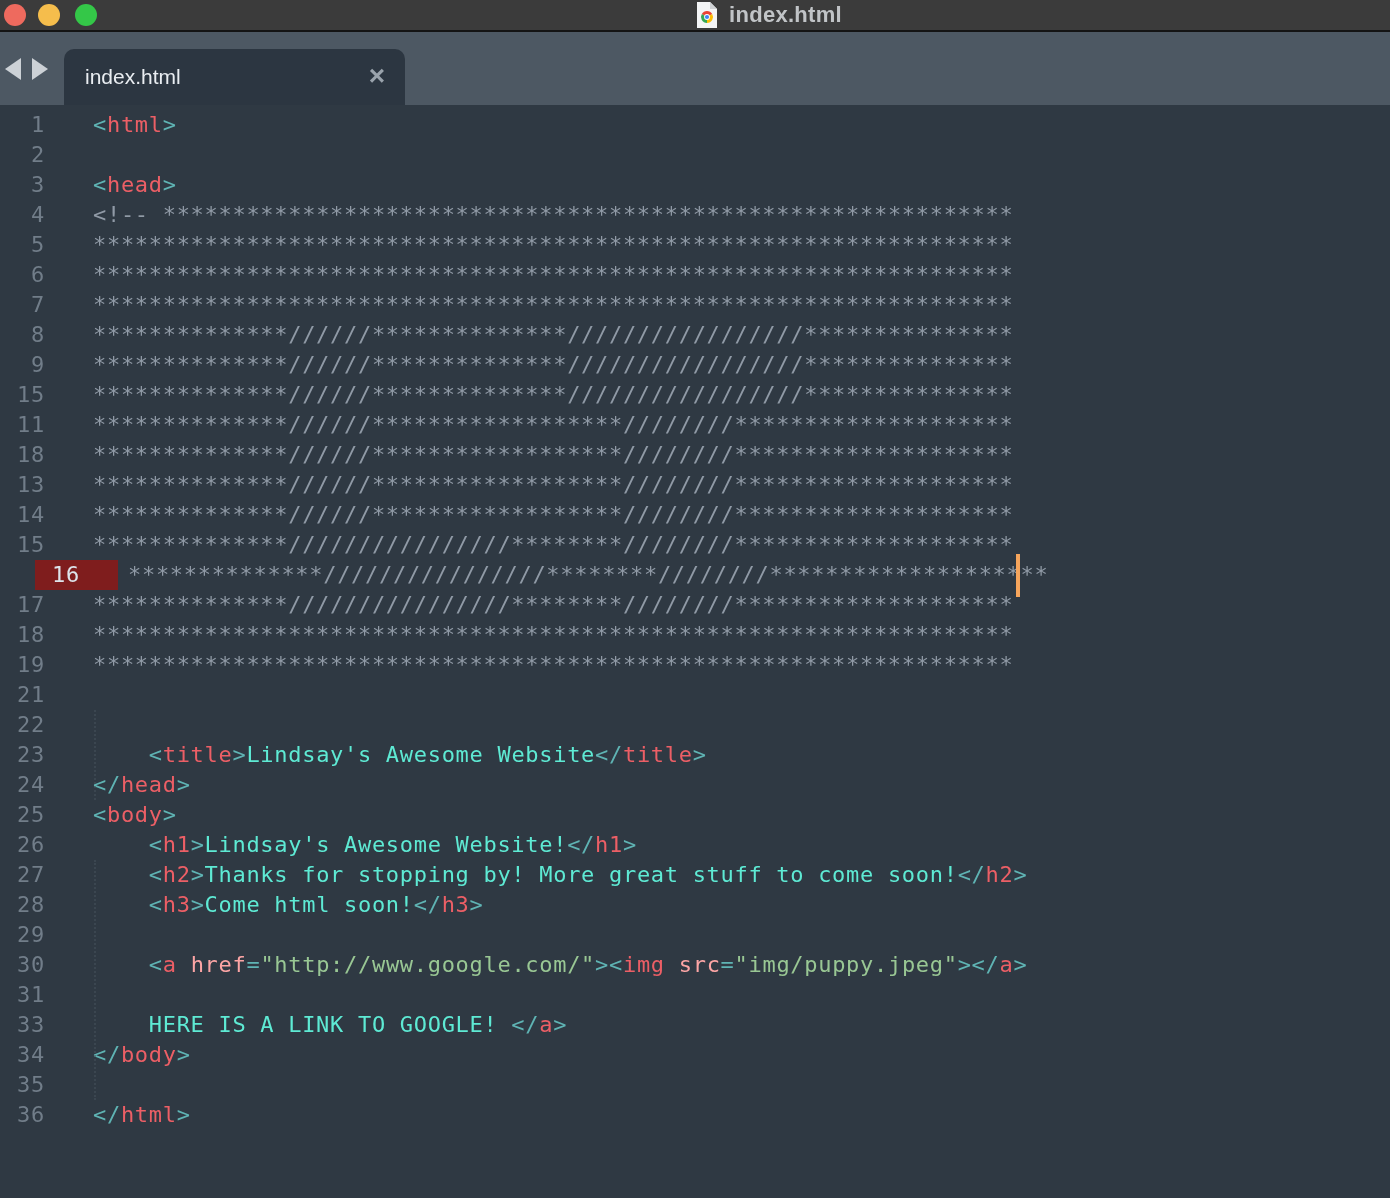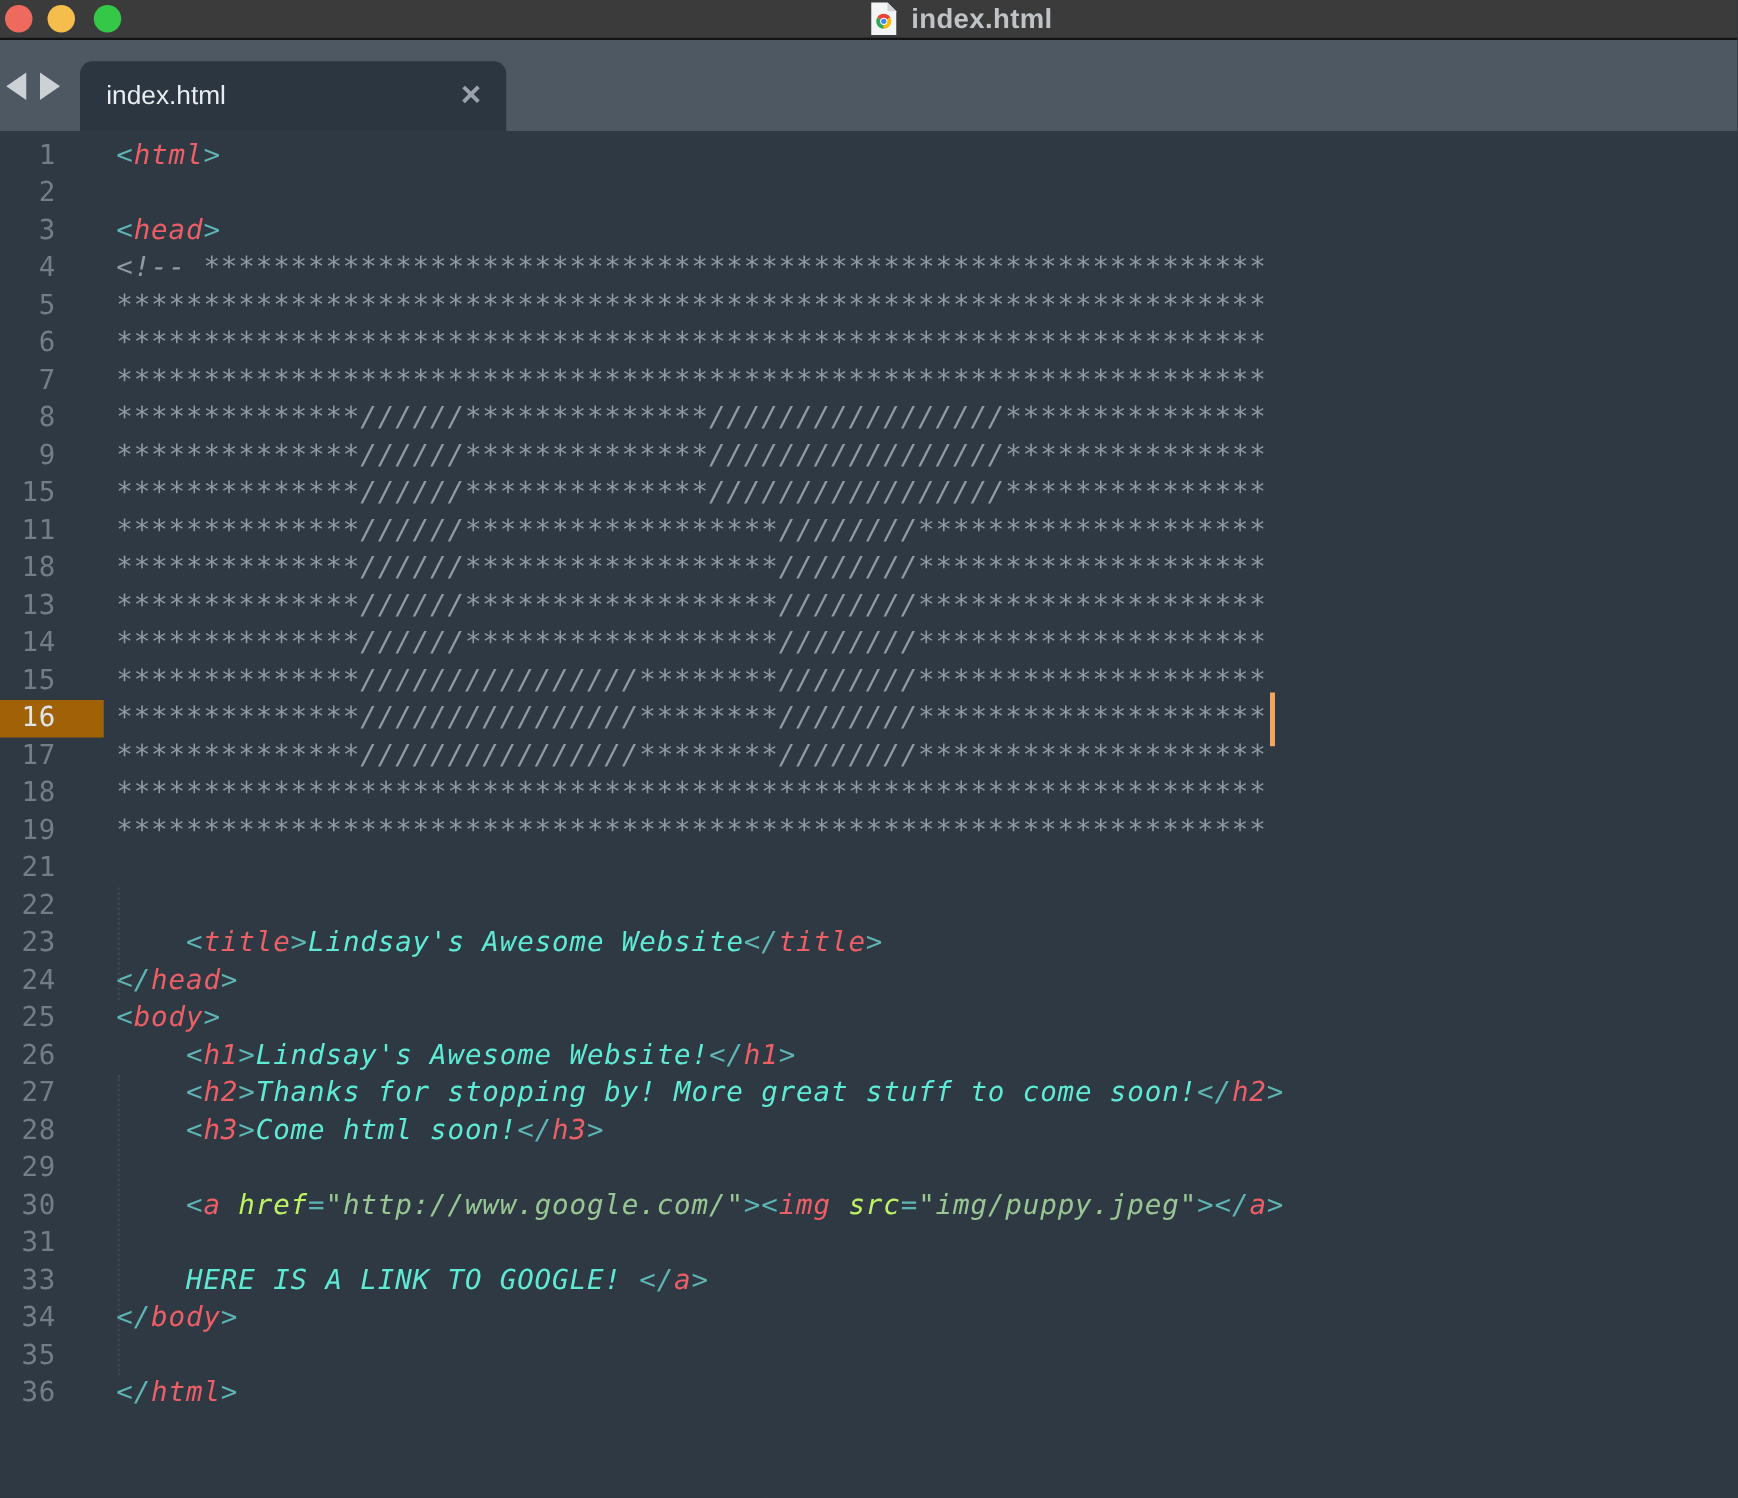--- a/index.html
+++ b/index.html
@@ -22,26 +22,26 @@
   .tri-left{border-right:16px solid #ccd1d6;border-top:11px solid transparent;border-bottom:11px solid transparent;}
   .tri-right{border-left:16px solid #ccd1d6;border-top:11px solid transparent;border-bottom:11px solid transparent;}
   .tab{position:absolute;left:64px;top:17px;width:341px;height:56px;background:#2c3641;border-radius:10px 10px 0 0;display:flex;align-items:center;}
   .tab-label{margin-left:21px;color:#e9edf1;font-size:21px;}
   .tab-close{position:absolute;right:20px;top:50%;transform:translateY(-54%);color:#9aa3ac;font-size:28px;font-weight:bold;line-height:1;cursor:default;}
 
   
   .editor{position:relative;height:1093px;background:#2f3943;padding-top:5px;box-sizing:border-box;}
   .row{display:flex;height:30px;font-family:"DejaVu Sans Mono",monospace;font-size:22px;line-height:30px;letter-spacing:.7px;white-space:pre;}
   .gutter{flex:none;width:83px;padding-right:38px;box-sizing:border-box;text-align:right;color:#717d89;}
-  .row.current .gutter{background:#a16207;color:#dde4eb;}
-  .code{flex:1;padding-left:10px;font-style:italic;}
+  .row.current .gutter{background:#7f1d1d;color:#dde4eb;margin-left:35px;}
+  .code{flex:1;padding-left:10px;}
   .c{color:#909aa6;} 
   .p{color:#5fb4b4;} 
   .t{color:#ec5f66;} 
-  .a{color:#bef264;} 
+  .a{color:#fca5a5;} 
   .s{color:#99c794;} 
   .w{color:#5eead4;} 
   .cursor{position:absolute;left:1016px;top:449px;width:4px;height:43px;background:#f6a55c;}
   .guide{position:absolute;left:94px;width:0;border-left:2px dotted #46515c;opacity:.55;}
   .guide1{top:605px;height:90px;}
   .guide2{top:755px;height:240px;}
 </style>
 </head>
 <body>
 

